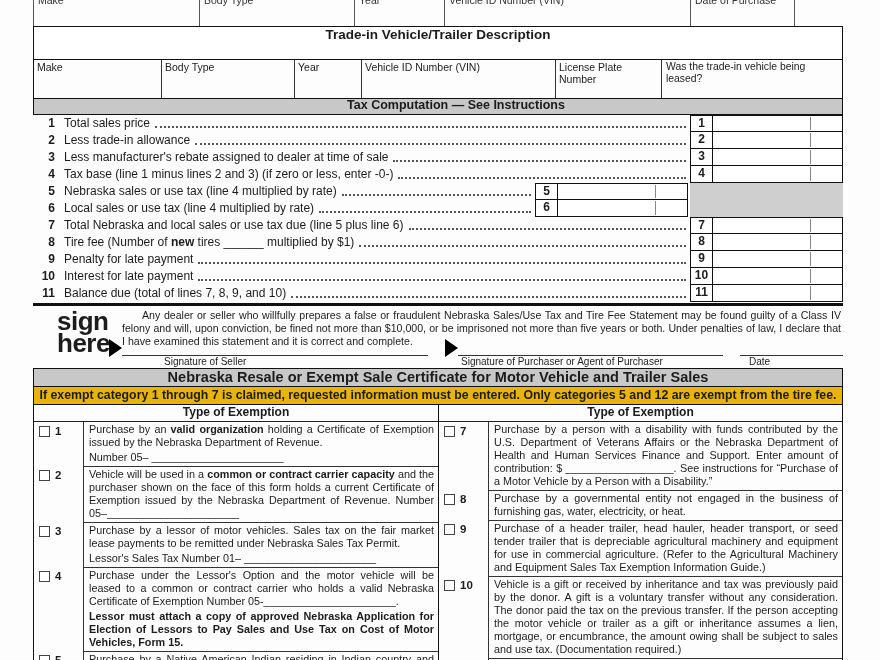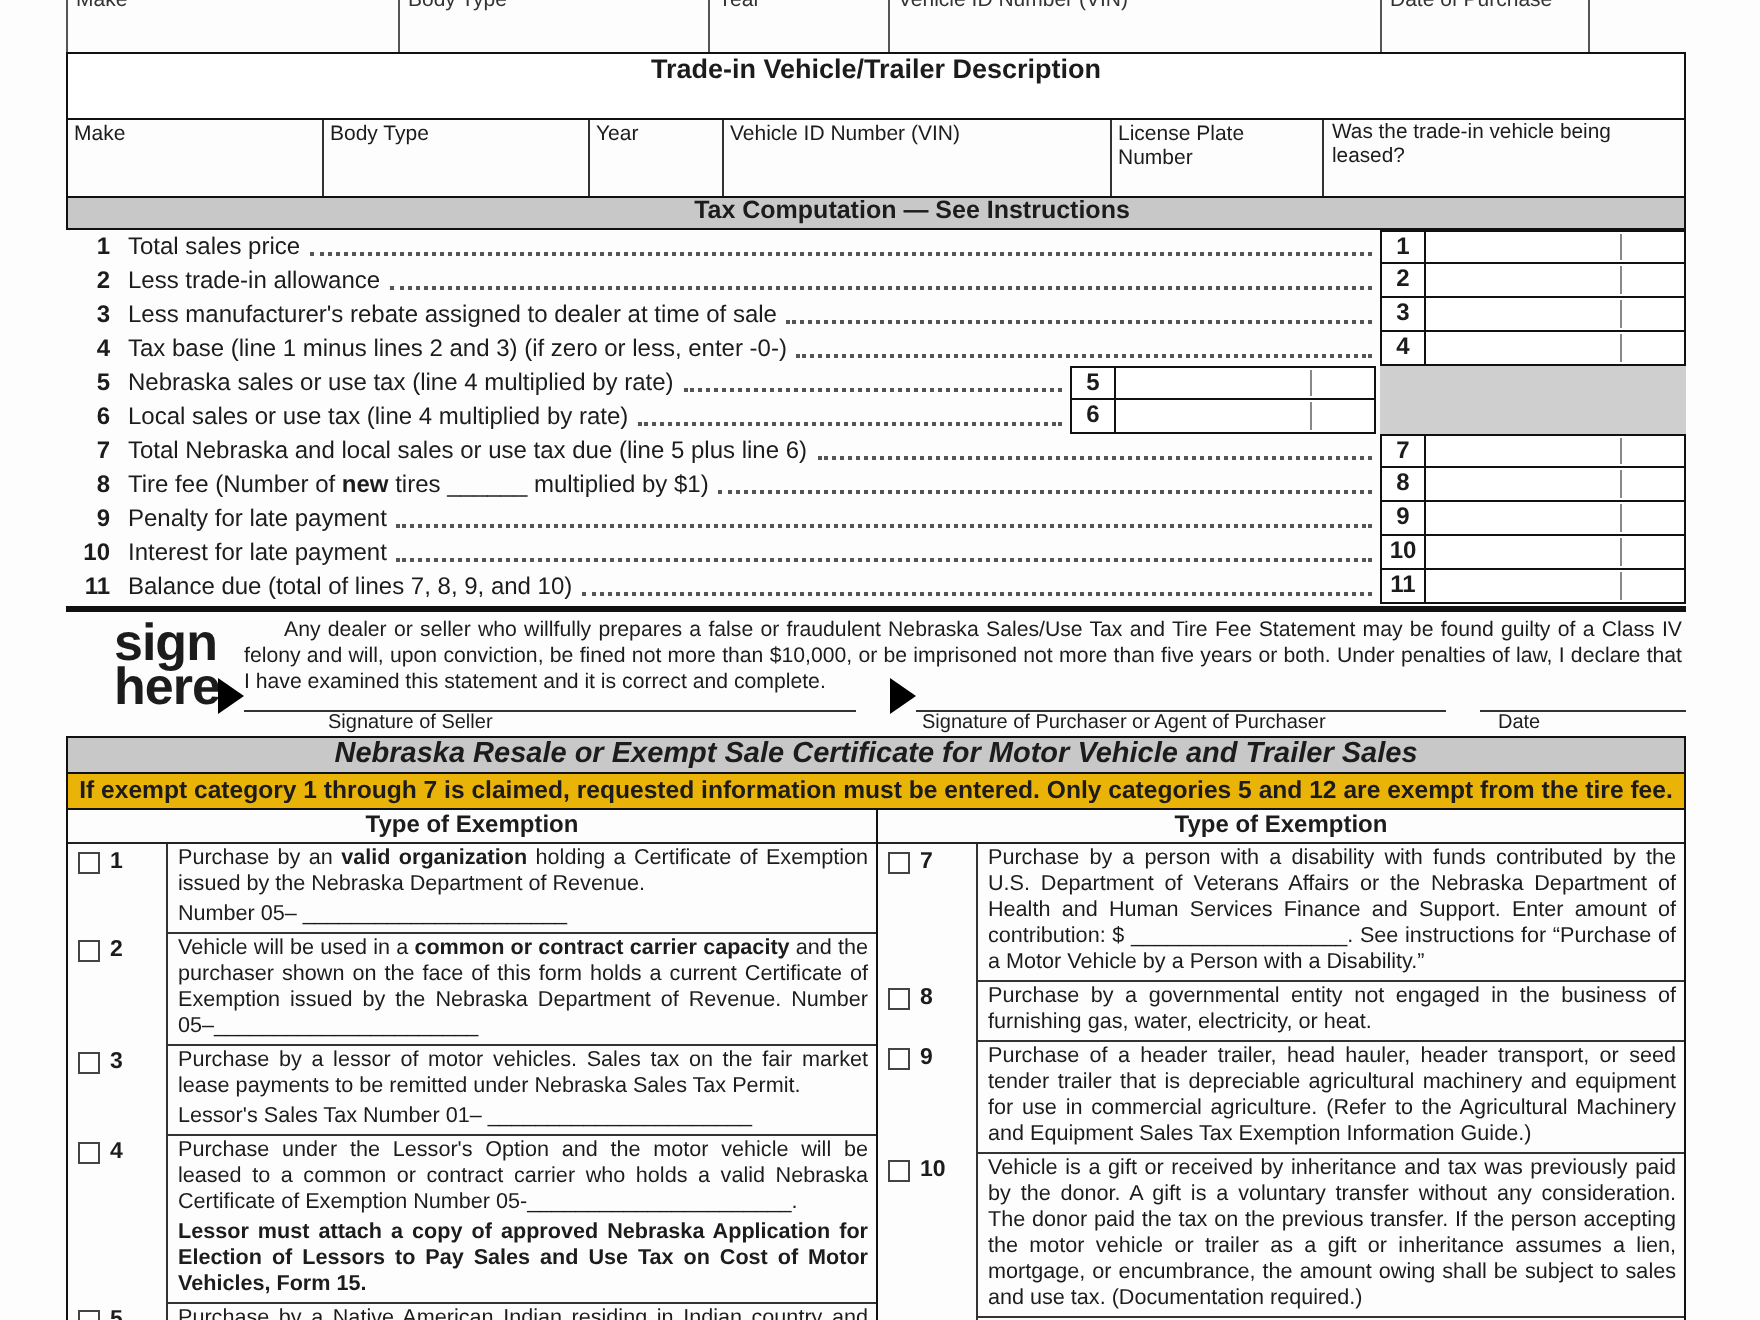--- a/index.html
+++ b/index.html
@@ -18,21 +18,21 @@
   
   .toprow{height:26px;display:flex;}
   .topcell{border-left:1.2px solid #555;box-sizing:border-box;overflow:hidden;}
   .topcell:last-child{border-right:1.2px solid #555;}
   .topcell span{display:block;margin-top:-6px;padding-left:4px;font-size:10.5px;color:#333;white-space:nowrap;}
 
   
   .bar{box-sizing:border-box;border:1.6px solid #111;text-align:center;font-weight:bold;}
   .tradein-title{height:34px;font-size:13.5px;line-height:15px;background:#fff;}
   .taxbar{height:16px;font-size:12.5px;line-height:13px;background:var(--bar-gray);border-top:none;padding-left:36px;}
-  .certbar{height:19px;font-size:14.5px;line-height:16px;background:var(--bar-gray);margin-top:1px;font-style:italic;}
+  .certbar{height:19px;font-size:14.5px;line-height:16px;background:var(--bar-gray);margin-top:1px;}
 
   
   .ticols{height:39px;display:flex;box-sizing:border-box;
     border-left:1.6px solid #111;border-right:1.6px solid #111;border-bottom:1.6px solid #111;}
   .ticell{box-sizing:border-box;padding:1px 3px;font-size:10.5px;overflow:hidden;}
   .ticell + .ticell{border-left:1.2px solid #333;}
   .leased{font-size:10.4px;line-height:12px;padding:1px 2px 0 4px;}
   .leased .cbrow{display:flex;gap:34px;padding-left:22px;align-items:center;height:13px;}
   .cb{display:inline-block;width:11px;height:11px;border:1.3px solid #444;background:#fff;box-sizing:border-box;flex:0 0 auto;}
   .cbl{display:flex;align-items:flex-end;gap:16px;margin-top:28px;}

